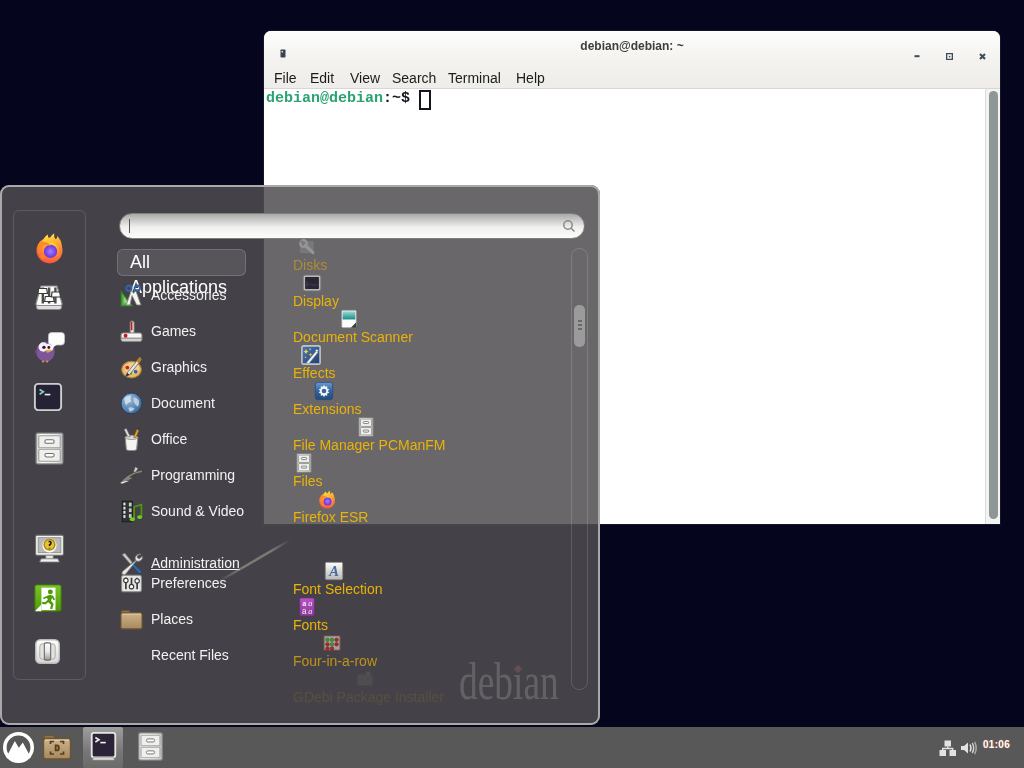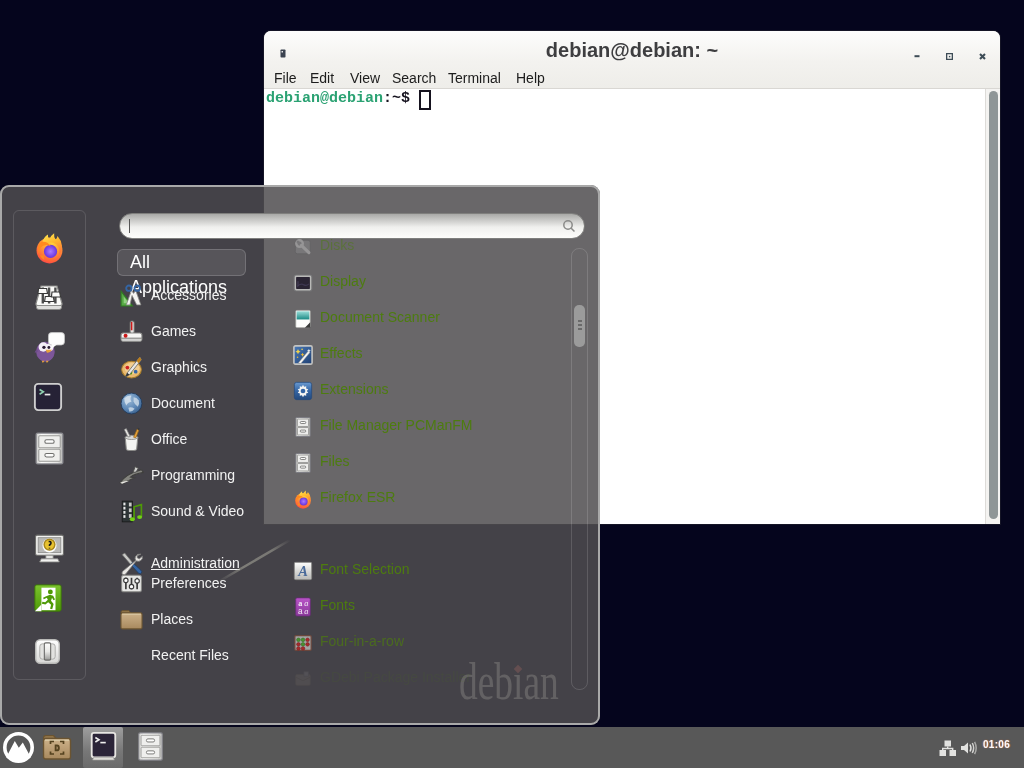--- a/index.html
+++ b/index.html
@@ -7,42 +7,42 @@
   body { font-family:"Liberation Sans", sans-serif; }
   #screen { position:absolute; left:0; top:0; width:1024px; height:768px; background:#05051d; overflow:hidden; }
   .abs { position:absolute; }
 
   #wm { position:absolute; left:459px; top:652px; font-family:"Liberation Serif", serif; font-size:52px; color:#d4d4d4; transform:scaleX(0.72); transform-origin:left top; }
   #wmdot { position:absolute; left:515px; top:666px; width:6px; height:6px; background:#d95455; transform:rotate(45deg); }
 
   #term { position:absolute; left:264px; top:31px; width:736px; height:493px; border-radius:7px 7px 0 0; background:#ffffff; box-shadow:0 0 0 1px rgba(25,25,40,0.85); }
   #titlebar { position:absolute; left:0; top:0; width:736px; height:31px; border-radius:7px 7px 0 0; background:linear-gradient(#fdfdfc,#f3f2ef); }
   #menubar { position:absolute; left:0; top:31px; width:736px; height:27px; background:linear-gradient(#f3f2ef,#eeede9); border-bottom:1px solid #d9d7d3; }
-  #title { position:absolute; left:0; top:8px; width:736px; text-align:center; font-size:20px; font-weight:bold; color:#3e3e40; }
+  #title { position:absolute; left:0; top:8px; width:736px; text-align:center; font-size:12px; font-weight:bold; color:#3e3e40; }
   .mbi { position:absolute; top:39px; font-size:14px; color:#1c1c1c; }
   #tcontent { position:absolute; left:0; top:58px; width:736px; height:435px; background:#fff; }
   #prompt { position:absolute; left:2px; top:1px; font-family:"Liberation Mono", monospace; font-size:15px; font-weight:bold; color:#16131f; white-space:pre; }
   #prompt .g { color:#2ba273; }
   #cursor { position:absolute; left:155px; top:1px; width:12px; height:20px; border:2px solid #16131f; }
   #tscroll { position:absolute; left:721px; top:58px; width:15px; height:435px; background:#f4f3f1; border-left:1px solid #dddbd8; }
   #tthumb { position:absolute; left:3px; top:2px; width:9px; height:428px; background:#8f9697; border-radius:5px; }
 
   #taskbar { position:absolute; left:0; top:727px; width:1024px; height:41px; background:#585858; }
   #taskactive { position:absolute; left:83px; top:727px; width:40px; height:41px; background:linear-gradient(#9e9e9e, #777777 60%, #6a6a6a); border-radius:2px; }
   #clock { position:absolute; left:983px; top:739px; font-size:10px; letter-spacing:0.3px; font-weight:bold; color:#f4f8ff; text-shadow:0 0 1px rgba(235,125,35,0.9), 1px 0 1px rgba(235,125,35,0.55), -1px 0 1px rgba(90,130,235,0.55); }
 
   #menu { position:absolute; left:0px; top:185px; width:600px; height:540px; background:rgba(80,77,80,0.855); box-shadow:inset 0 0 0 2px #a9a9a9; border-radius:9px; }
   #sidebar { position:absolute; left:13px; top:25px; width:73px; height:470px; border:1px solid rgba(255,255,255,0.13); border-radius:6px; }
   #searchbox { position:absolute; left:119px; top:28px; width:466px; height:26px; border-radius:13px; background:linear-gradient(#a9a9a7 0%, #f0f0ee 55%, #fdfdfb 100%); border:1px solid #7f7f7d; }
   #searchcursor { position:absolute; left:9px; top:5px; width:1px; height:14px; background:#555; }
   #searchicon { position:absolute; right:8px; top:5px; }
   #allapps { position:absolute; left:117px; top:64px; width:129px; height:27px; background:rgba(255,255,255,0.10); border:1px solid rgba(255,255,255,0.17); border-radius:6px; color:#ffffff; font-size:18px; line-height:25px; padding-left:12px; }
   .cat { position:absolute; left:119px; height:36px; display:flex; align-items:center; color:#f2f2f2; font-size:14px; white-space:nowrap; }
   .cat svg { width:25px; height:25px; margin-right:7px; flex:none; }
-  .app { position:absolute; left:293px; height:36px; display:flex; align-items:flex-start; color:#4d7c0f; font-size:14px; white-space:nowrap; }
+  .app { position:absolute; left:293px; height:36px; display:flex; align-items:center; color:#eab308; font-size:14px; white-space:nowrap;flex-direction:column; }
   .app svg { width:20px; height:20px; margin-right:7px; flex:none; }
   #mscrolltrack { position:absolute; left:571px; top:63px; width:17px; height:442px; border:1px solid rgba(255,255,255,0.14); border-radius:8px; }
   #mthumb { position:absolute; left:574px; top:120px; width:11px; height:42px; background:#9b9b9b; border-radius:5px; }
   #streak { position:absolute; left:216px; top:353px; width:76px; height:46px; }
 </style>
 </head>
 <body>
 <div id="screen">
   <div id="wm">debıan</div>
   <div id="wmdot"></div>

